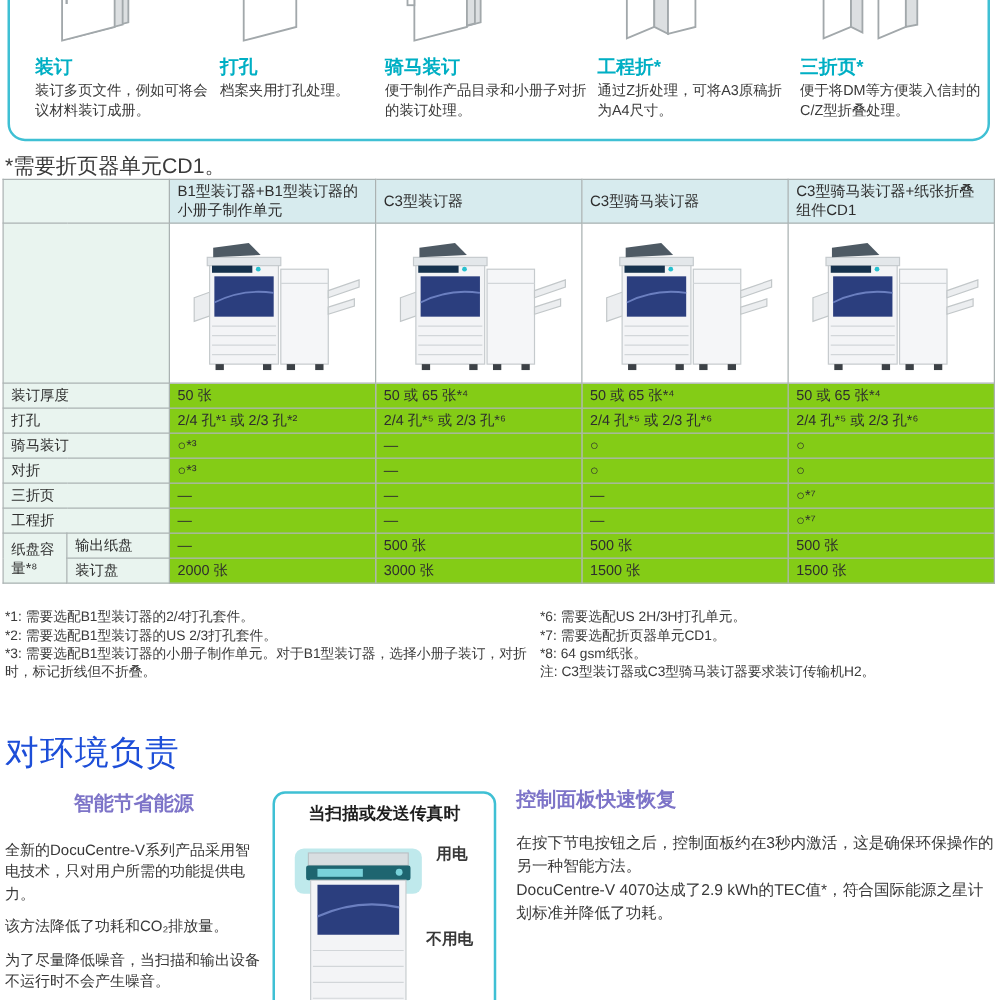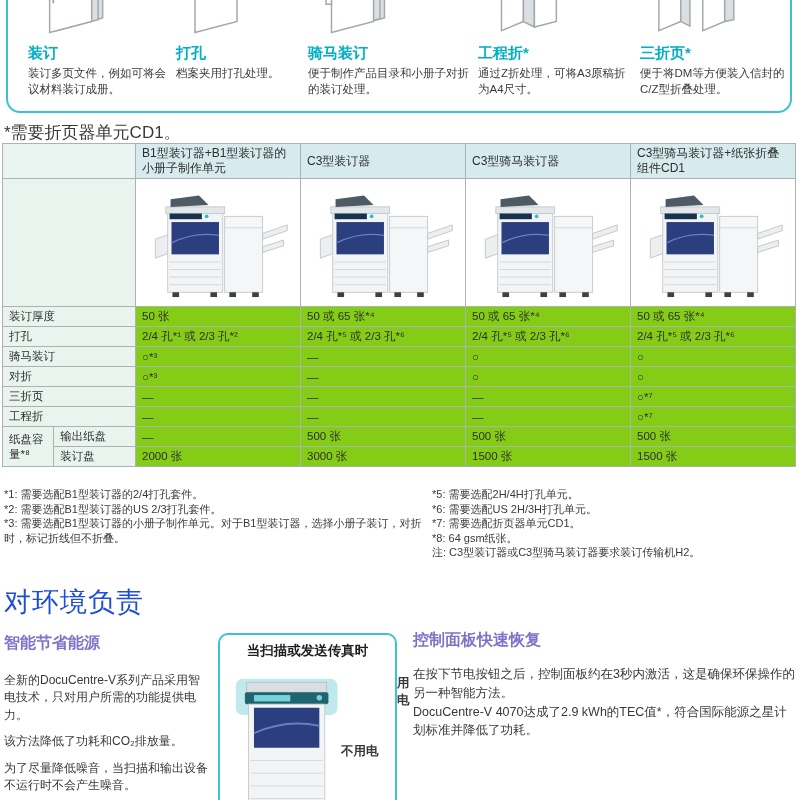--- a/index.html
+++ b/index.html
@@ -55,32 +55,32 @@
   .fnotes .col-r { width:364px; }
   .fnotes div p { font-size:11px; line-height:1.32; color:#3a3a3a; }
 
   
   .env-title {
     position:absolute; left:4px; top:584px;
     font-size:27px; color:#1d4ed8; letter-spacing:1px; font-weight:normal;
   }
   .env-h { color:#7d74c8; font-size:16px; font-weight:bold; }
   .env-left { position:absolute; left:4px; top:633px; width:206px; }
-  .env-left .env-h { margin-bottom:18px; }
+  .env-left .env-h { margin-bottom:18px;text-align:center; }
   .env-left p { font-size:12px; line-height:1.45; margin-bottom:9px; }
   .energy-box {
     position:absolute; left:218px; top:633px; width:179px; height:200px;
     border:2px solid #3fc0d4; border-radius:10px; background:#fff;
   }
   .energy-box .eb-title {
     position:absolute; top:7px; left:0; width:100%; text-align:center;
     font-size:13.5px; font-weight:bold; color:#1e1e1e;
   }
   .energy-box .eb-printer { position:absolute; left:14px; top:26px; }
-  .energy-box .eb-on  { position:absolute; left:129px; top:40px;  font-size:12.5px; font-weight:bold;margin-left:48px; }
+  .energy-box .eb-on  { position:absolute; left:129px; top:40px;  font-size:12.5px; font-weight:bold; }
   .energy-box .eb-off { position:absolute; left:121px; top:108px; font-size:12.5px; font-weight:bold; }
   .env-right { position:absolute; left:413px; top:630px; width:383px; }
   .env-right .env-h { margin-bottom:14px; }
   .env-right p { font-size:12.5px; line-height:1.5; }
   .env-right .h2 { margin-top:22px; margin-bottom:13px; }
 
   .icon-stroke { stroke:#a2a8ab; stroke-width:1.6; fill:#ffffff; }
   .icon-fill-g { stroke:#a2a8ab; stroke-width:1.6; fill:#dcdfe1; }
 </style>
 </head>
@@ -326,21 +326,20 @@
 </tbody>
   </table>
 
 <div class="fnotes">
   <div class="col-l">
     <p>*1: 需要选配B1型装订器的2/4打孔套件。</p>
     <p>*2: 需要选配B1型装订器的US 2/3打孔套件。</p>
     <p>*3: 需要选配B1型装订器的小册子制作单元。对于B1型装订器，选择小册子装订，对折时，标记折线但不折叠。</p>
   </div>
   <div class="col-r">
-    <p>*5: 需要选配2H/4H打孔单元。</p>
     <p>*6: 需要选配US 2H/3H打孔单元。</p>
     <p>*7: 需要选配折页器单元CD1。</p>
     <p>*8: 64 gsm纸张。</p>
     <p>注: C3型装订器或C3型骑马装订器要求装订传输机H2。</p>
   </div>
 </div>
 
 <h1 class="env-title">对环境负责</h1>
 
 <div class="env-left">

